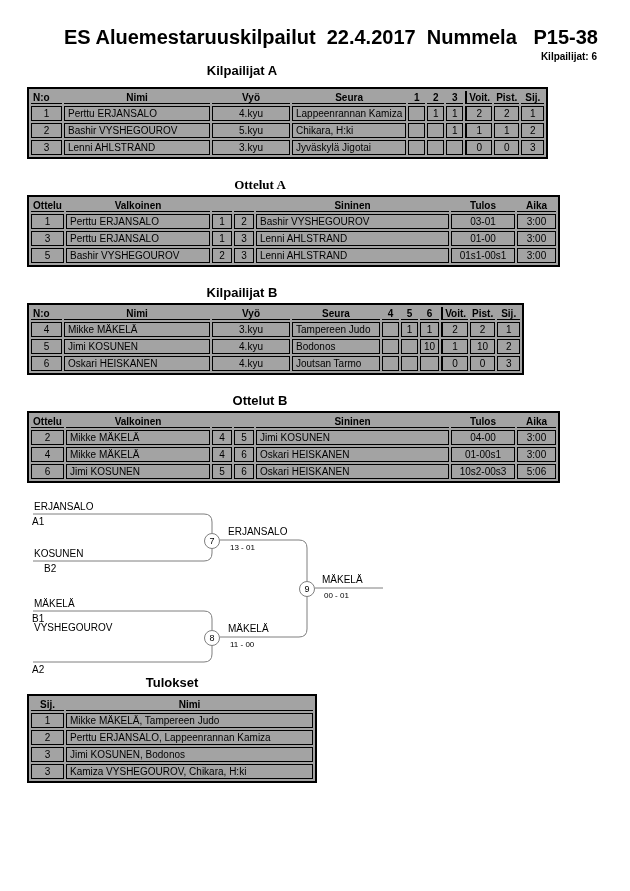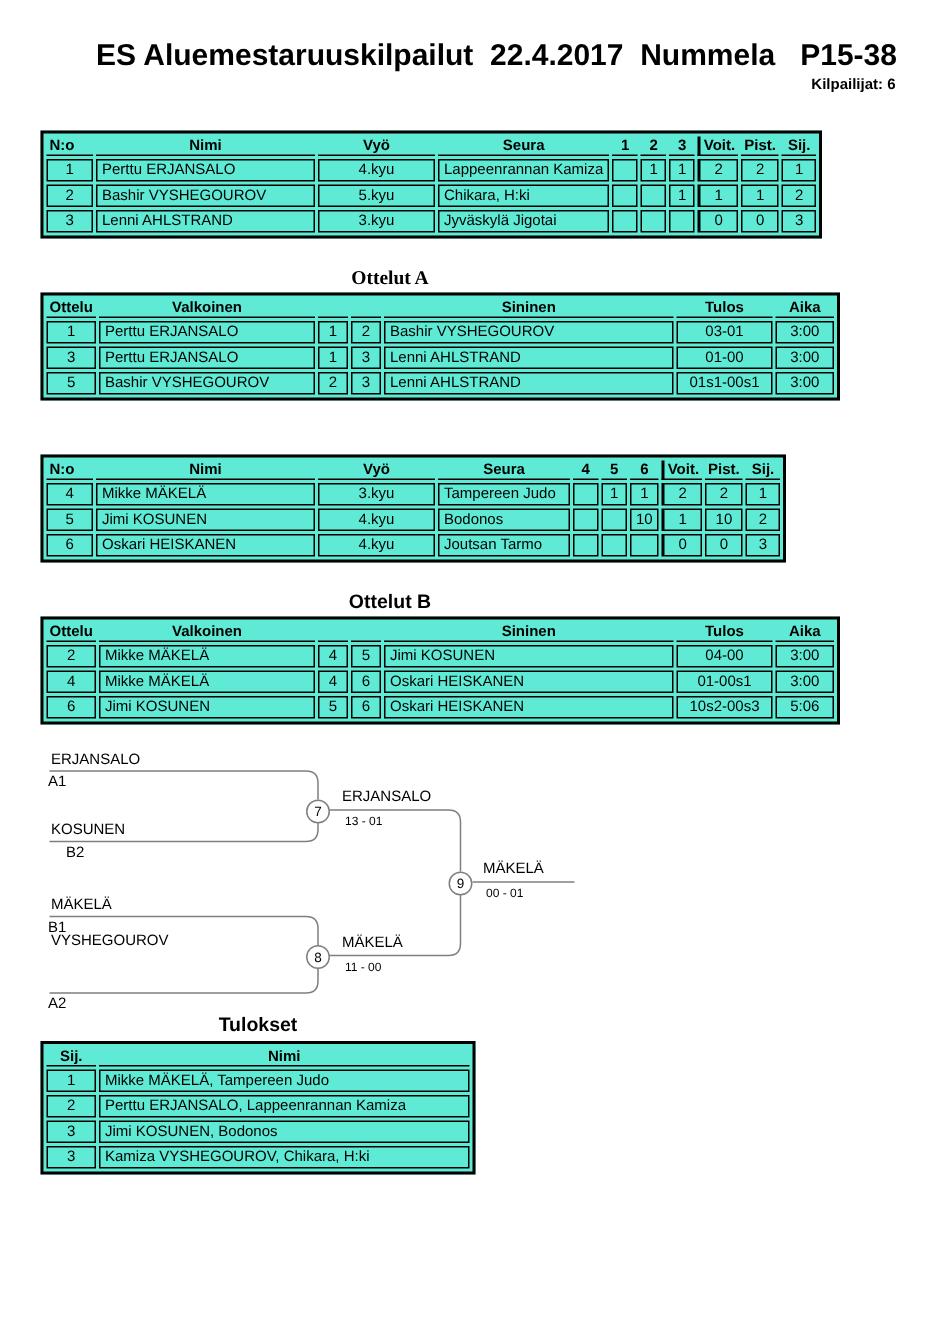--- a/index.html
+++ b/index.html
@@ -11,21 +11,21 @@
   .competitors{position:absolute;top:51px;right:33px;font-size:10px;font-weight:bold;}
 
   .sec-title{position:absolute;font-size:13px;font-weight:bold;text-align:center;}
   #st-ka{left:27px;top:63px;width:430px;}
   #st-oa{left:27px;top:177px;width:466px;font-family:Liberation Serif, serif;}
   #st-kb{left:27px;top:285px;width:430px;}
   #st-ob{left:27px;top:393px;width:466px;}
   #st-tul{left:27px;top:675px;width:290px;}
 
   table{position:absolute;border-collapse:separate;border-spacing:2px;
-        border:2px solid #000;table-layout:fixed;background:#5eead4;}
+        border:2px solid #000;table-layout:fixed;background:#a3a3a3;}
   th{font-size:10px;font-weight:bold;padding:0 2px;height:13px;text-align:center;
      border:none;border-bottom:1px solid #000;overflow:hidden;white-space:nowrap;box-sizing:border-box;}
   td{font-size:10px;padding:0 3px;height:15px;border:1px solid #000;text-align:center;
      overflow:hidden;white-space:nowrap;box-sizing:border-box;}
 
   #t-ka{left:27px;top:87px;} #t-kb{left:27px;top:303px;}
   #t-oa{left:27px;top:195px;} #t-ob{left:27px;top:411px;}
   #t-tul{left:27px;top:694px;}
 
   #t-ka th:nth-child(1),#t-kb th:nth-child(1){text-align:left;}
@@ -47,20 +47,21 @@
              text-align:center;}
 </style>
 </head>
 <body>
 
 <div class="doc">
 
   <div class="page-title">ES Aluemestaruuskilpailut  22.4.2017  Nummela   P15-38</div>
   <div class="competitors">Kilpailijat: 6</div>
 
+  <div class="sec-title" id="st-ka">Kilpailijat A</div>
   <table id="t-ka">
     <colgroup>
         <col style="width:31px">
         <col style="width:146px">
         <col style="width:78px">
         <col style="width:88px">
         <col style="width:17px">
         <col style="width:17px">
         <col style="width:17px">
         <col style="width:22px">
@@ -167,20 +168,21 @@
           <td>Bashir VYSHEGOUROV</td>
           <td>2</td>
           <td>3</td>
           <td>Lenni AHLSTRAND</td>
           <td>01s1-00s1</td>
           <td>3:00</td>
         </tr>
       </tbody>
     </table>
 
+  <div class="sec-title" id="st-kb">Kilpailijat B</div>
   <table id="t-kb">
     <colgroup>
         <col style="width:31px">
         <col style="width:146px">
         <col style="width:78px">
         <col style="width:88px">
         <col style="width:17px">
         <col style="width:17px">
         <col style="width:17px">
         <col style="width:22px">

